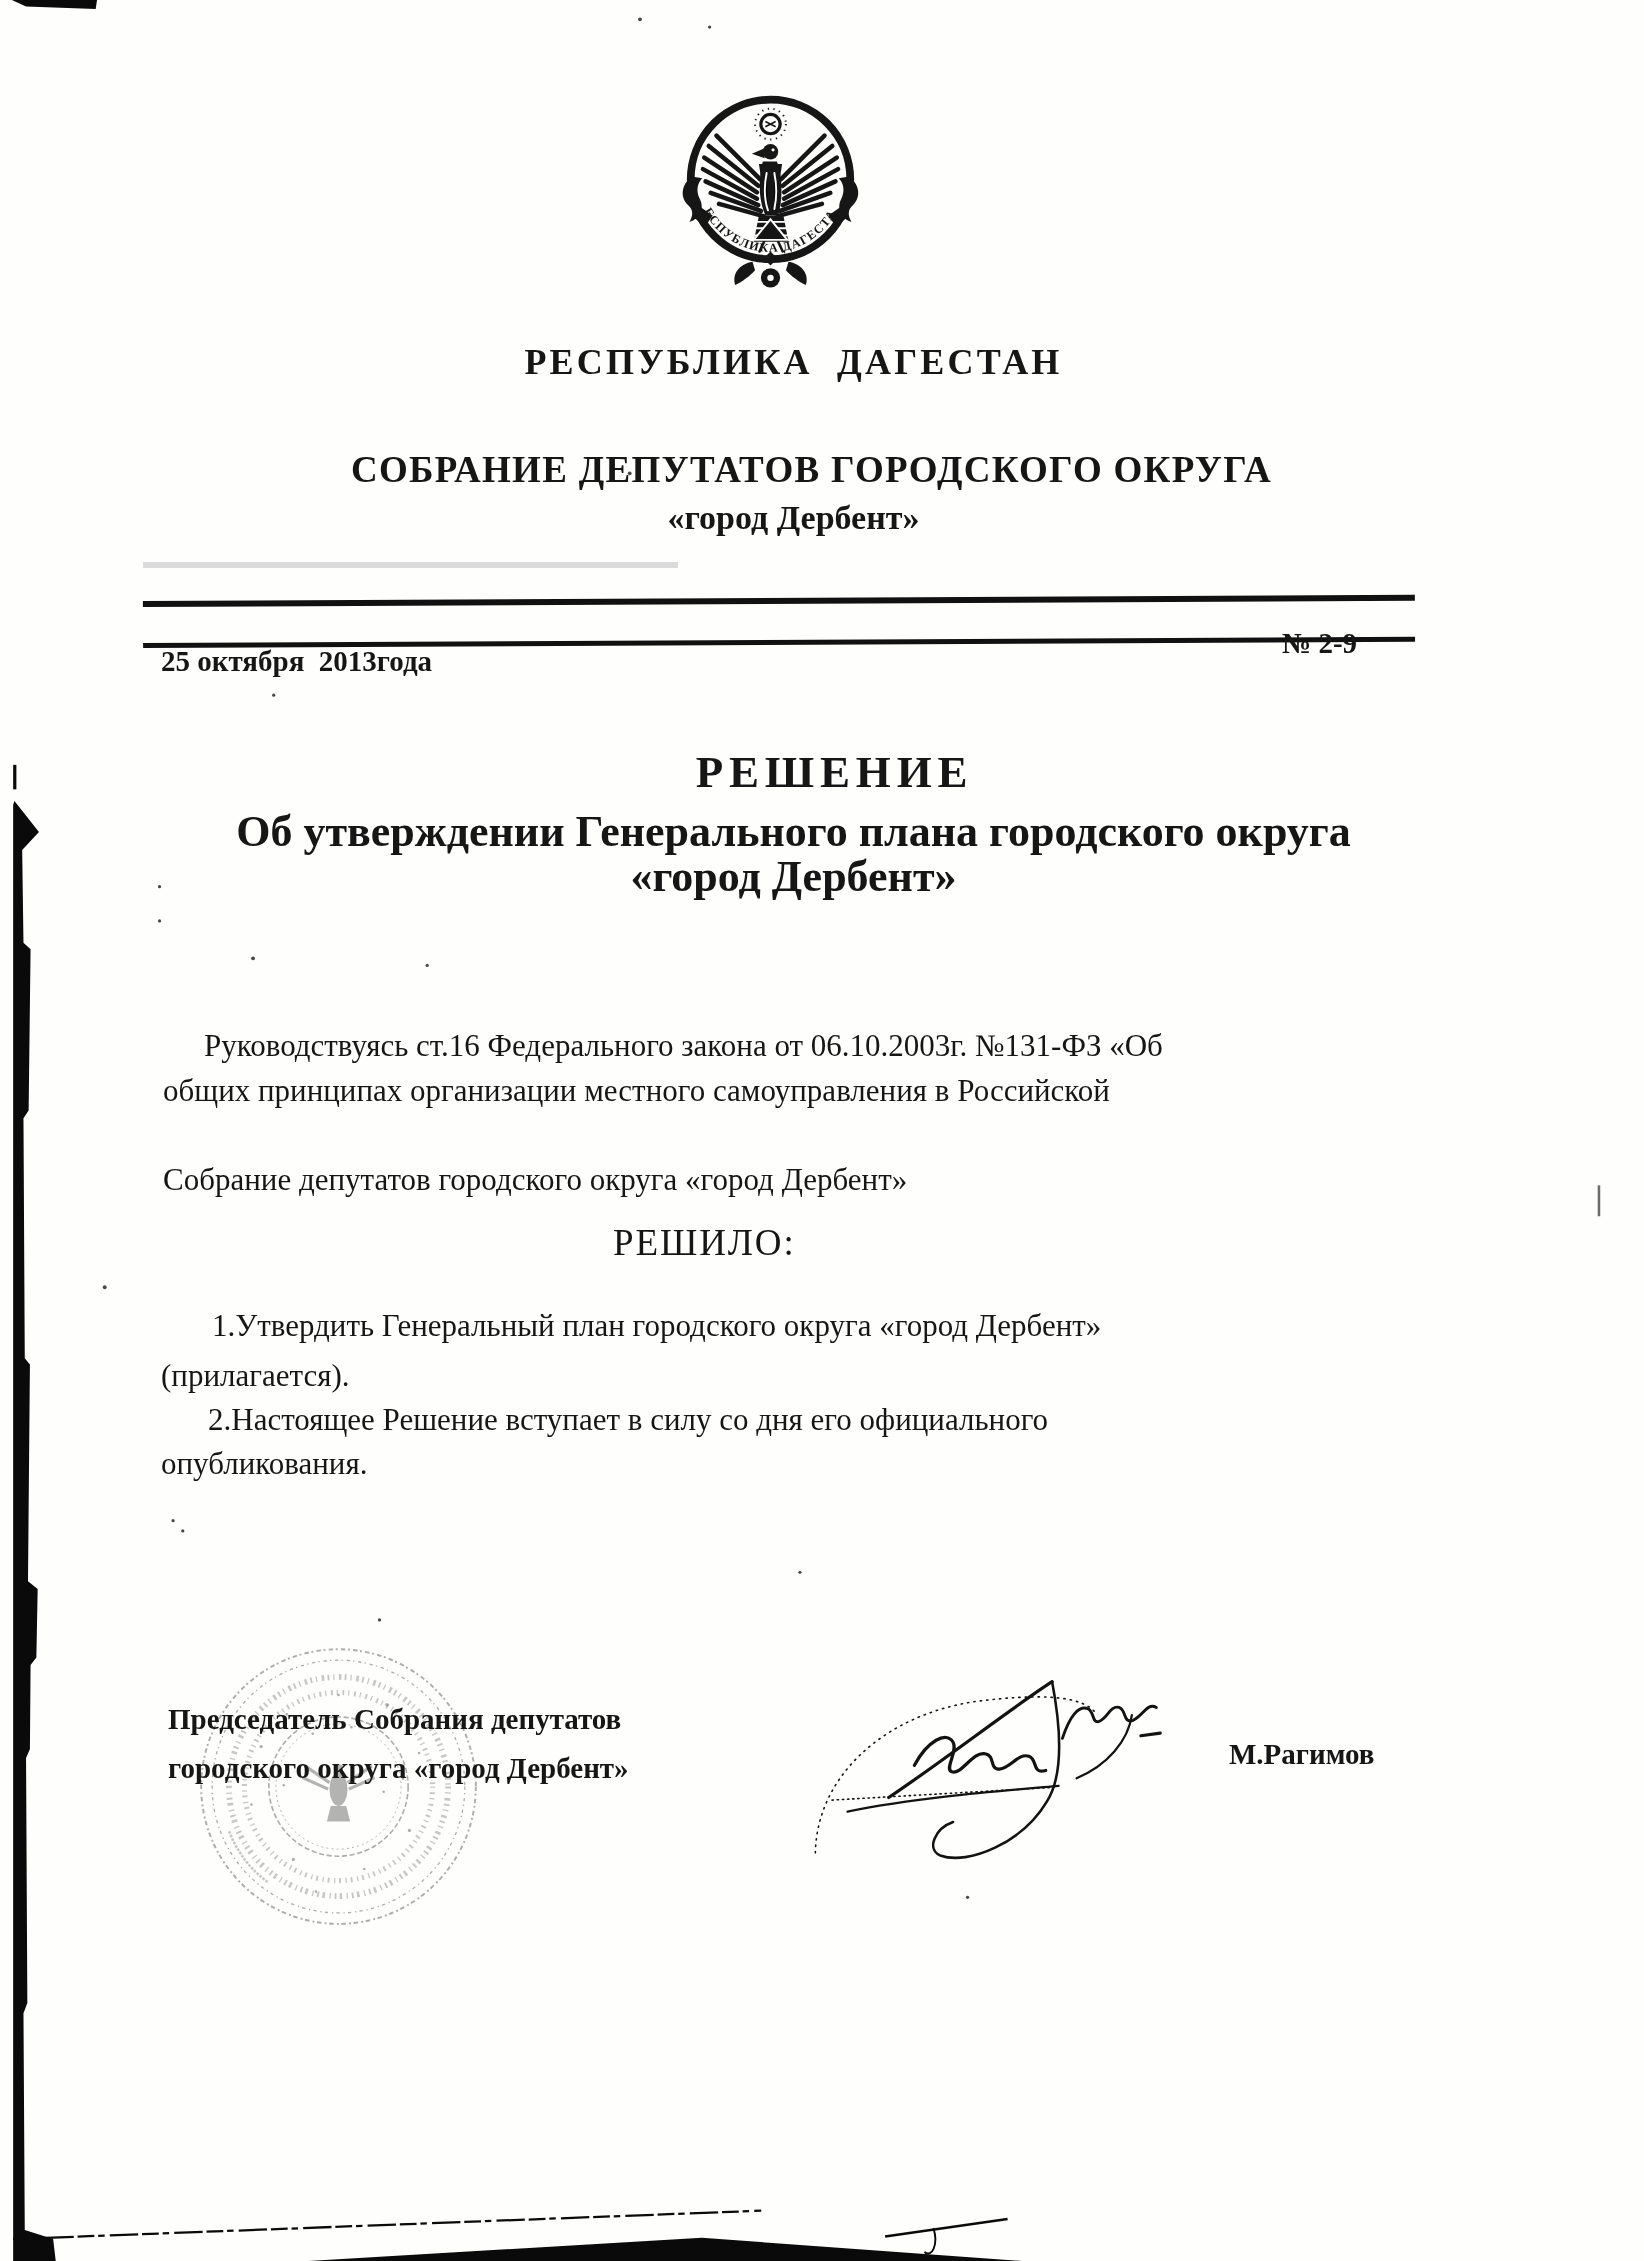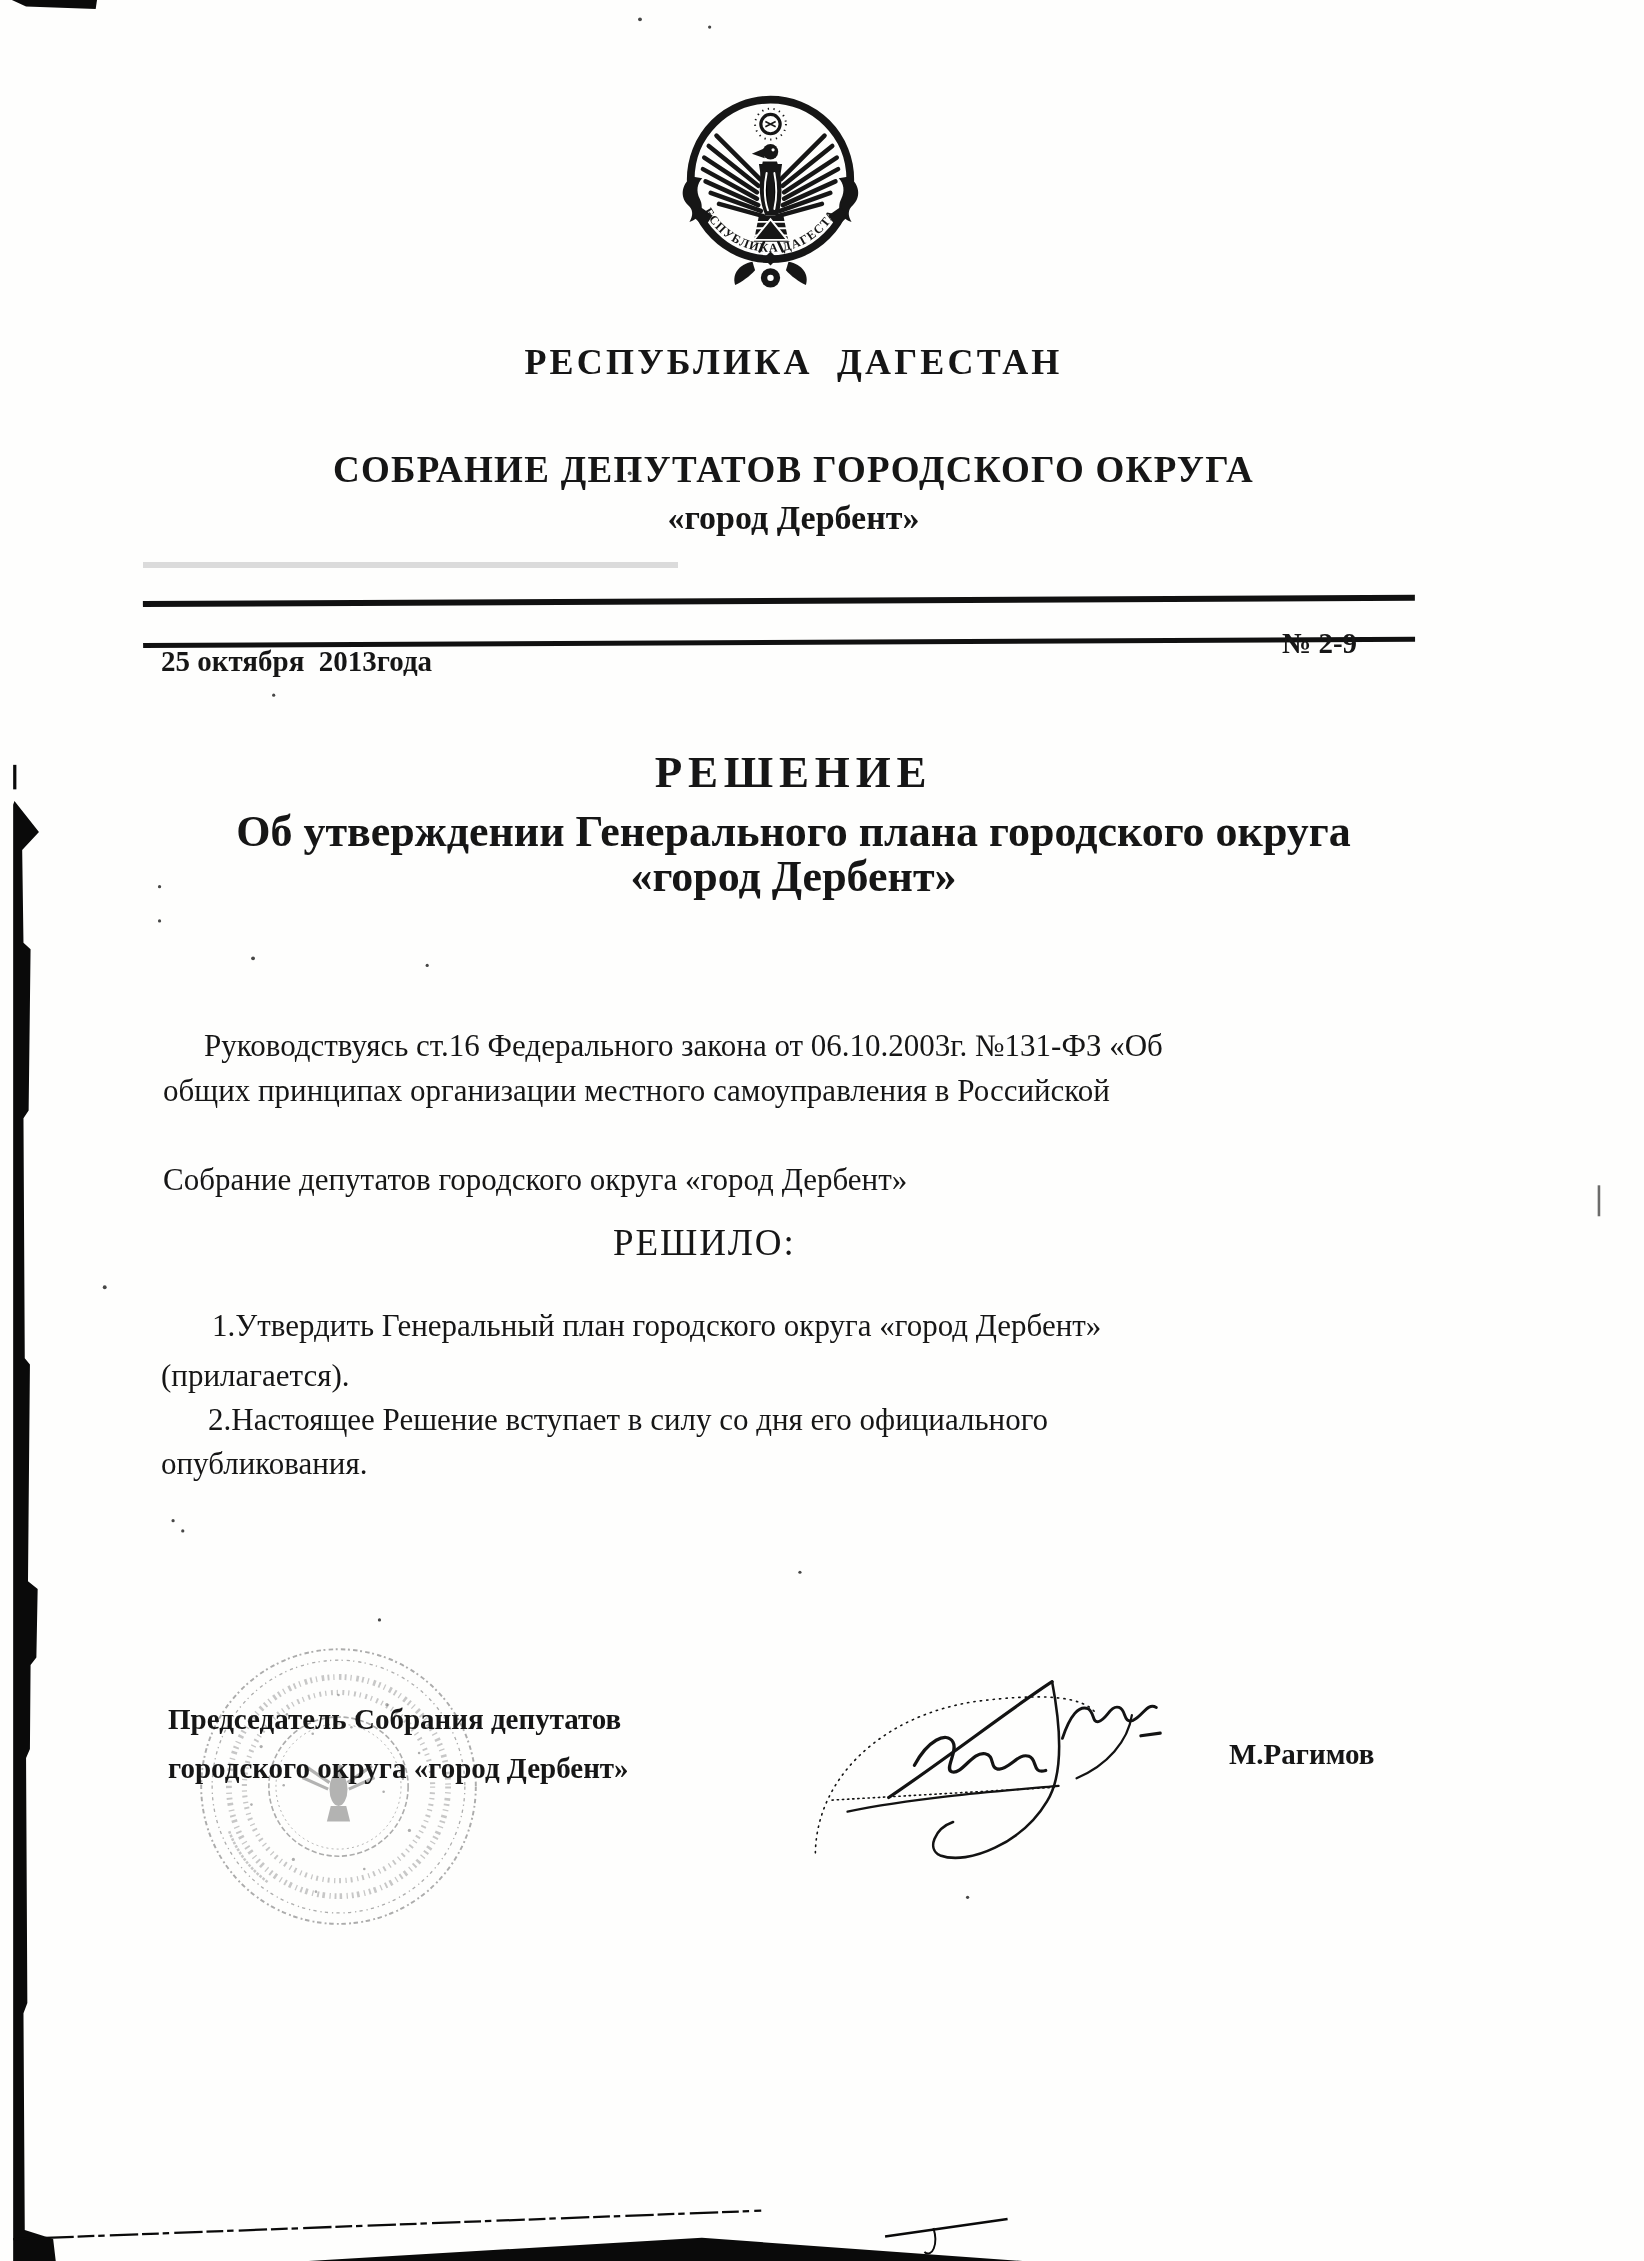--- a/index.html
+++ b/index.html
@@ -2,25 +2,25 @@
 <html style="font-size:10.3px"><head>
 <meta charset="utf-8">
 <style>
   html,body{margin:0;padding:0;background:#d9d9d9;}
   .page{
     position:relative;width:1645px;height:2261px;background:#fefefd;
     font-family:"Liberation Serif","DejaVu Serif",serif;color:#161616;overflow:hidden;
   }
   .abs{position:absolute;white-space:pre;}
   .republic{font-size:36px;font-weight:bold;letter-spacing:3.2px;}
-  .assembly{font-size:37px;font-weight:bold;letter-spacing:1.3px;}
+  .assembly{font-size:37px;font-weight:bold;letter-spacing:1.3px;padding-left:18px;}
   .assembly-city{font-size:34px;font-weight:bold;}
   .center-line{left:0;width:1587px;text-align:center;}
   .meta{font-size:29px;font-weight:bold;}
-  .doc-title{font-size:45px;font-weight:bold;letter-spacing:5.8px;}
+  .doc-title{font-size:45px;font-weight:bold;letter-spacing:5.8px;padding-left:41px;}
   .doc-subtitle{font-size:44px;font-weight:bold;}
   .body-line{font-size:31px;}
   .resolved{font-size:37px;font-weight:normal;letter-spacing:1.9px;}
   .sig{font-size:29px;font-weight:bold;text-align:center;}
   .rule{position:absolute;background:#111;}
   svg{display:block;}
 </style>
 </head>
 <body>
 

